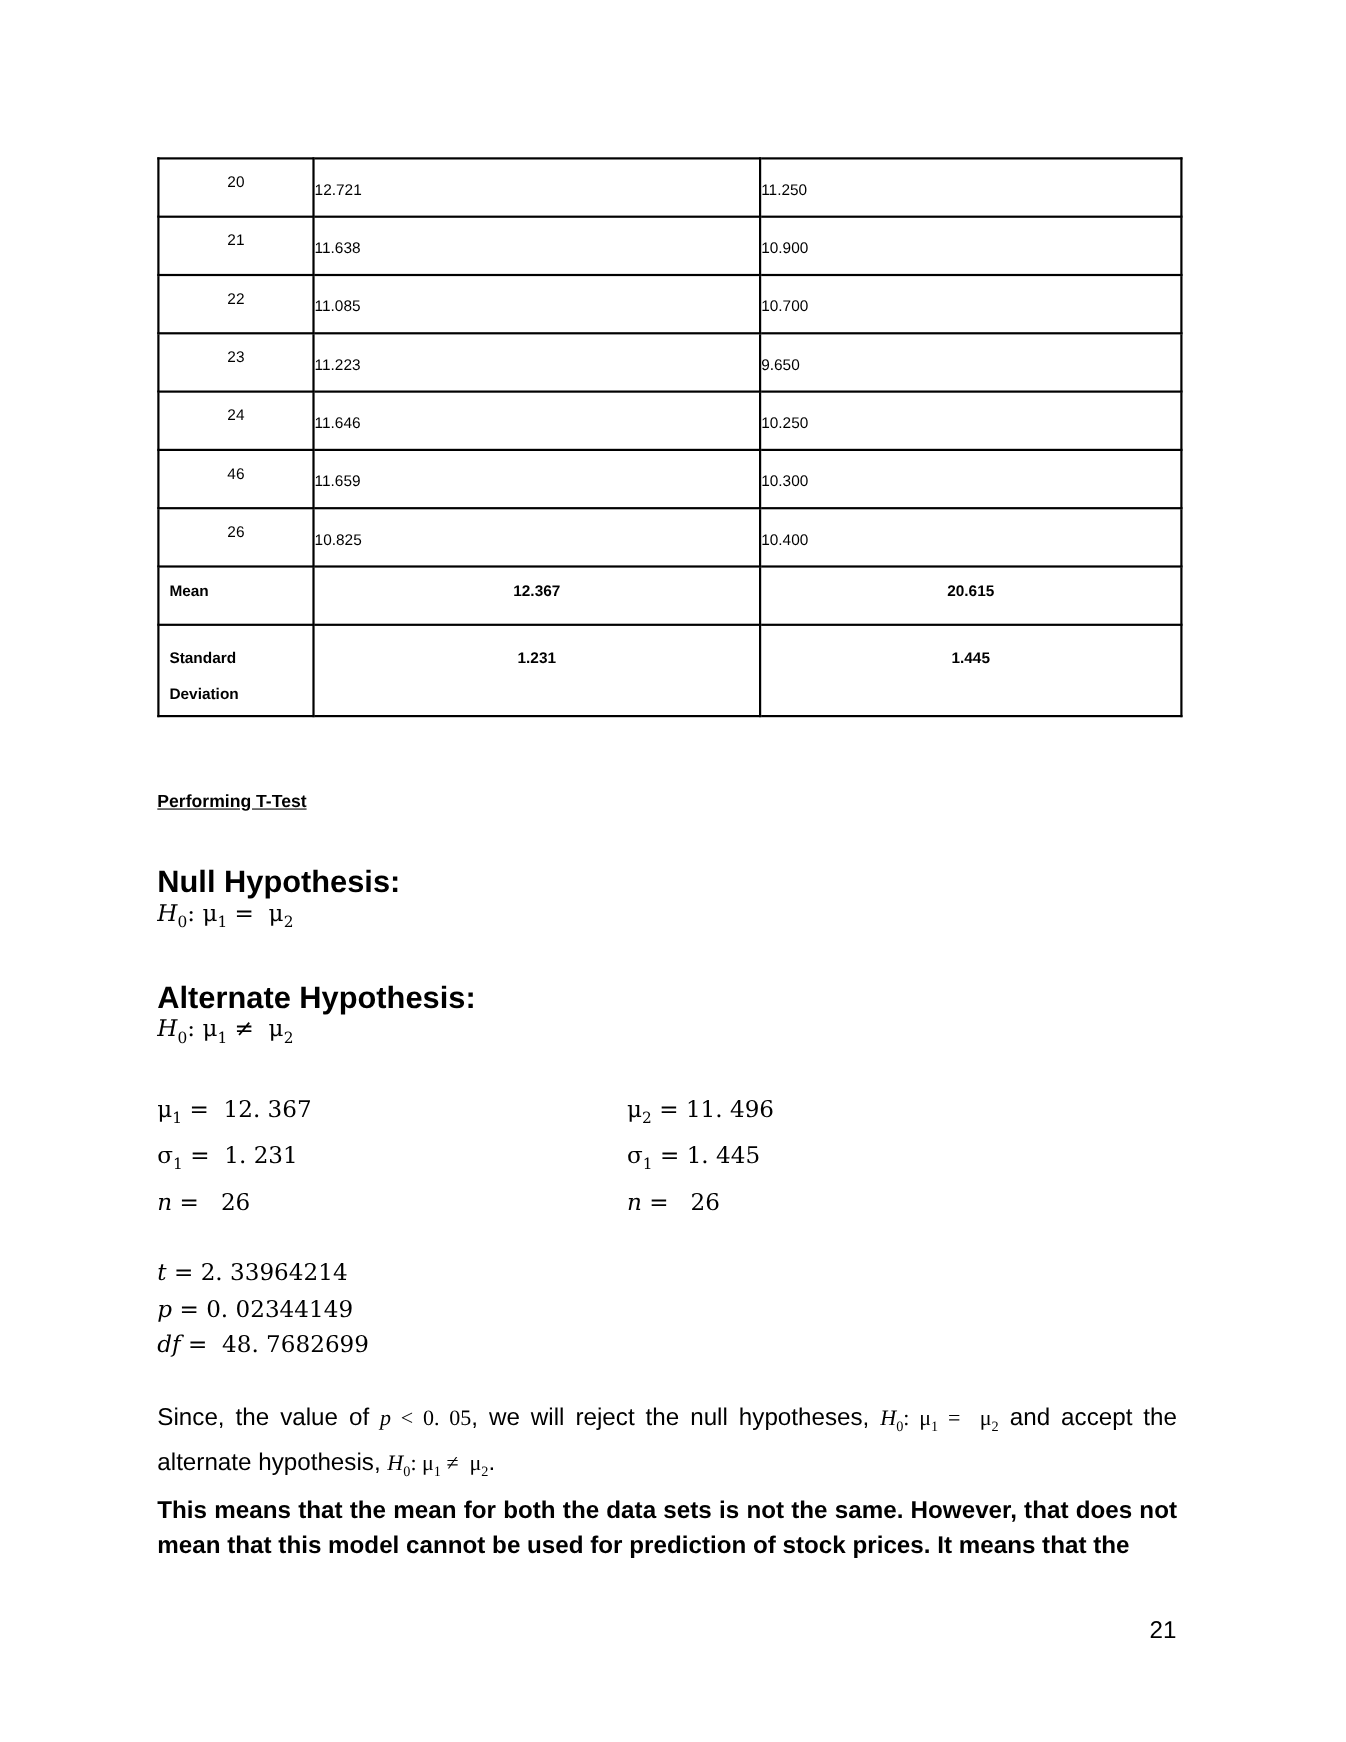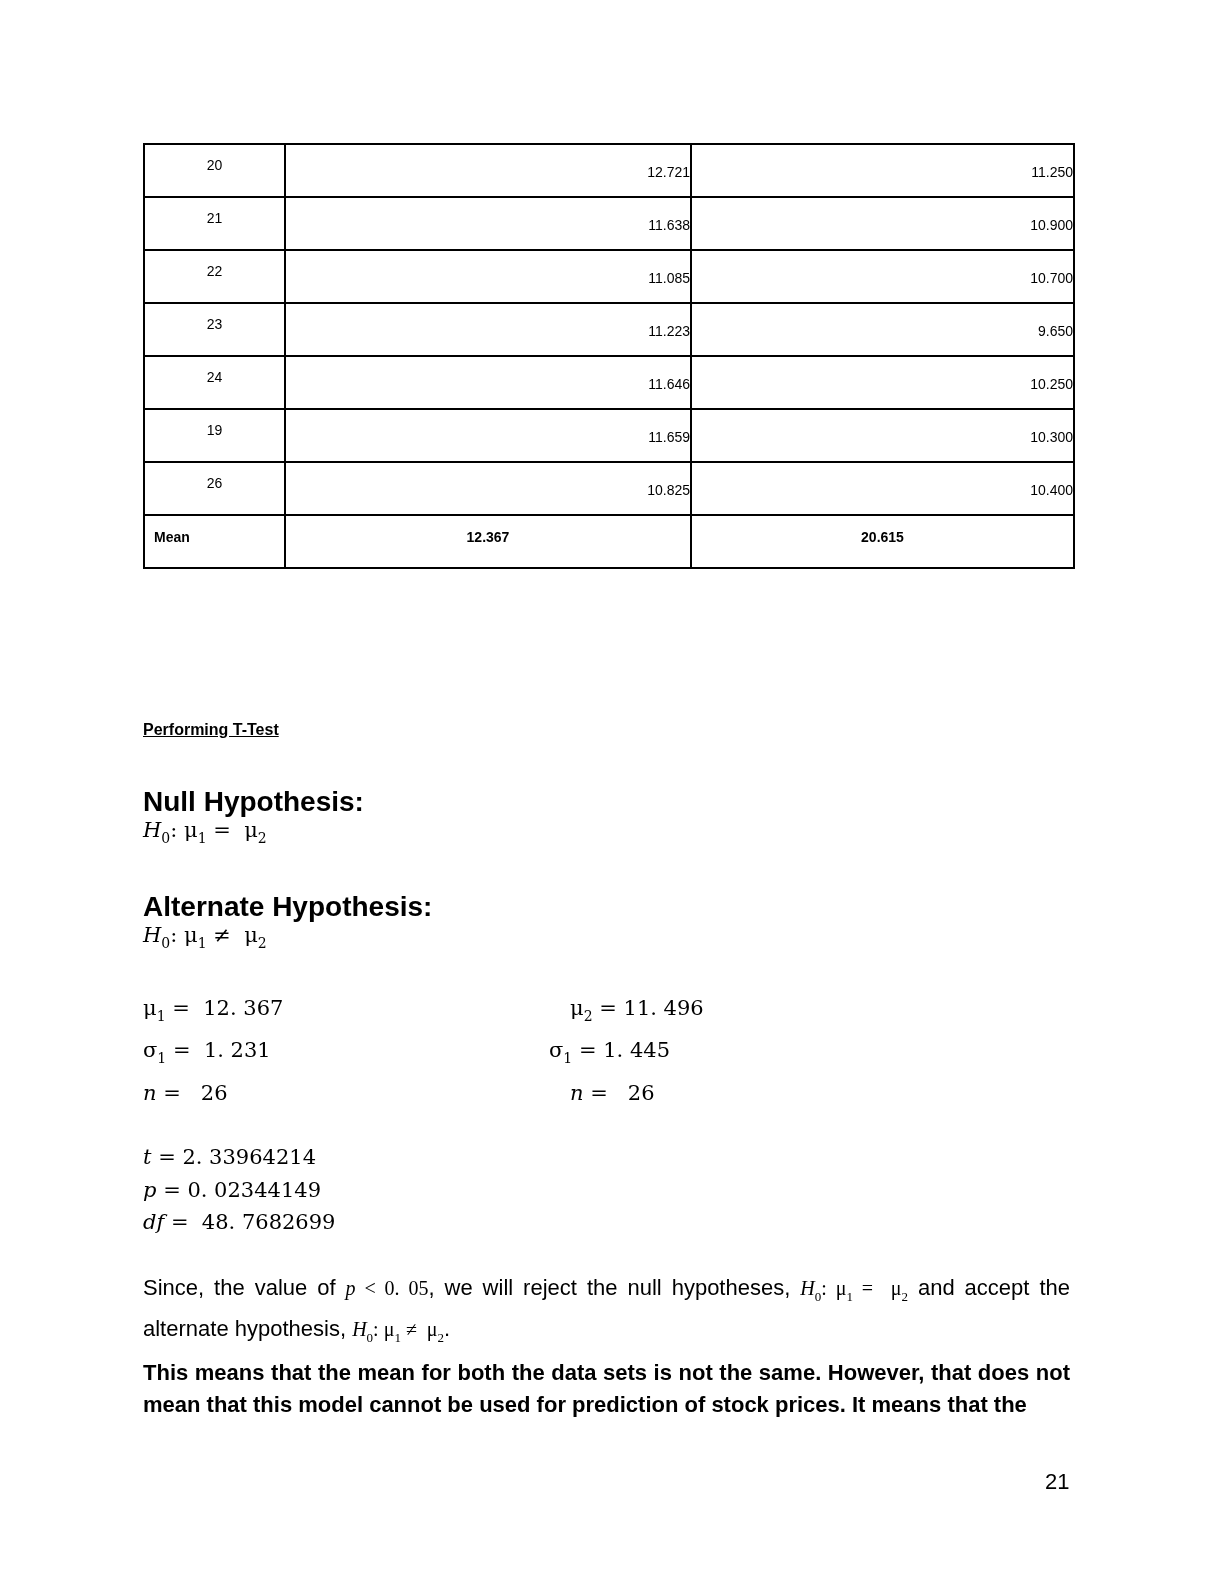--- a/index.html
+++ b/index.html
@@ -3,21 +3,21 @@
 <meta charset="utf-8">
 <style>
   html, body { margin: 0; padding: 0; background: #ffffff; }
   body { width: 1224px; height: 1584px; position: relative; font-family: "Liberation Sans", sans-serif; color: #000; }
   .data-table { position: absolute; left: 143px; top: 143px; width: 932px; border-collapse: collapse; }
   .data-table td { border: 2px solid #000; font-size: 14px; padding: 0; vertical-align: top; }
   .data-table td.c0 { width: 130px; }
   .data-table td.c1 { width: 404px; }
   .data-table tr.row td { height: 51px; }
   .data-table tr.row td.c0 { text-align: center; padding-top: 12px; height: 39px; }
-  .data-table tr.row td.c1, .data-table tr.row td.c2 { text-align: right; padding-top: 19px; height: 32px; }
+  .data-table tr.row td.c1, .data-table tr.row td.c2 { text-align: left; padding-top: 19px; height: 32px; }
   .data-table tr.mean td { font-weight: bold; height: 38px; padding-top: 13px; }
   .data-table tr.sd td { font-weight: bold; height: 68px; padding-top: 13px; line-height: 32px; }
   .data-table tr.mean td.c0, .data-table tr.sd td.c0 { text-align: left; padding-left: 9px; }
   .data-table tr.mean td.c1, .data-table tr.mean td.c2, .data-table tr.sd td.c1, .data-table tr.sd td.c2 { text-align: center; }
 
   .section-title { position: absolute; left: 143px; top: 721px; font-size: 16px; font-weight: bold; text-decoration: underline; }
   .label { position: absolute; left: 143px; font-size: 28px; font-weight: bold; }
   .math { font-family: "DejaVu Serif", "Liberation Serif", serif; font-size: 21px; position: absolute; white-space: nowrap; }
   .math i { font-style: italic; }
   .math sub { font-size: 14px; vertical-align: -6px; }
@@ -50,33 +50,38 @@
         <td class="c0">23</td>
         <td class="c1">11.223</td>
         <td class="c2">9.650</td>
       </tr>
       <tr class="row">
         <td class="c0">24</td>
         <td class="c1">11.646</td>
         <td class="c2">10.250</td>
       </tr>
       <tr class="row">
-        <td class="c0">19</td>
+        <td class="c0">46</td>
         <td class="c1">11.659</td>
         <td class="c2">10.300</td>
       </tr>
       <tr class="row">
         <td class="c0">26</td>
         <td class="c1">10.825</td>
         <td class="c2">10.400</td>
       </tr>
       <tr class="mean">
         <td class="c0">Mean</td>
         <td class="c1">12.367</td>
         <td class="c2">20.615</td>
+      </tr>
+      <tr class="sd">
+        <td class="c0"><span>Standard</span><br><span>Deviation</span></td>
+        <td class="c1">1.231</td>
+        <td class="c2">1.445</td>
       </tr>
     </tbody>
 </table>
 
 <div class="section-title">Performing T-Test</div>
 
 <div class="label" style="top:786px;">Null Hypothesis:</div>
 <div class="math" style="left:143px; top:818px;">
   <i>H</i><sub>0</sub>: μ<sub>1</sub> = &nbsp;μ<sub>2</sub>
 </div>
@@ -84,21 +89,21 @@
 <div class="label" style="top:891px;">Alternate Hypothesis:</div>
 <div class="math" style="left:143px; top:923px;">
   <i>H</i><sub>0</sub>: μ<sub>1</sub> ≠ &nbsp;μ<sub>2</sub>
 </div>
 
 <div class="math" style="left:143px; top:996px;">μ<sub>1</sub> = &nbsp;<span>12. 367</span></div>
 <div class="math" style="left:143px; top:1038px;">σ<sub>1</sub> = &nbsp;<span>1. 231</span></div>
 <div class="math" style="left:143px; top:1081px;"><i>n</i> = &nbsp;&nbsp;<span>26</span></div>
 
 <div class="math" style="left:570px; top:996px;">μ<sub>2</sub> = <span>11. 496</span></div>
-<div class="math" style="left:549px; top:1038px;">σ<sub>1</sub> = <span>1. 445</span></div>
+<div class="math" style="left:570px; top:1038px;">σ<sub>1</sub> = <span>1. 445</span></div>
 <div class="math" style="left:570px; top:1081px;"><i>n</i> = &nbsp;&nbsp;<span>26</span></div>
 
 <div class="math" style="left:143px; top:1145px;"><i>t</i> = <span>2. 33964214</span></div>
 <div class="math" style="left:143px; top:1178px;"><i>p</i> = <span>0. 02344149</span></div>
 <div class="math" style="left:143px; top:1210px;"><i>df</i> = &nbsp;<span>48. 7682699</span></div>
 
 <div class="para" style="top:1272px;">
   <span>Since, the value of </span><span class="m"><i>p</i> &lt; 0. 05</span><span>, we will reject the null hypotheses, </span><span class="m"><i>H</i><sub>0</sub>: μ<sub>1</sub> = &nbsp;μ<sub>2</sub></span><span> and accept the alternate hypothesis, </span><span class="m"><i>H</i><sub>0</sub>: μ<sub>1</sub> ≠ &nbsp;μ<sub>2</sub></span><span>.</span>
 </div>
 <div class="para" style="top:1357px;font-weight:bold;">This means that the mean for both the data sets is not the same. However, that does not mean that this model cannot be used for prediction of stock prices. It means that the</div>

